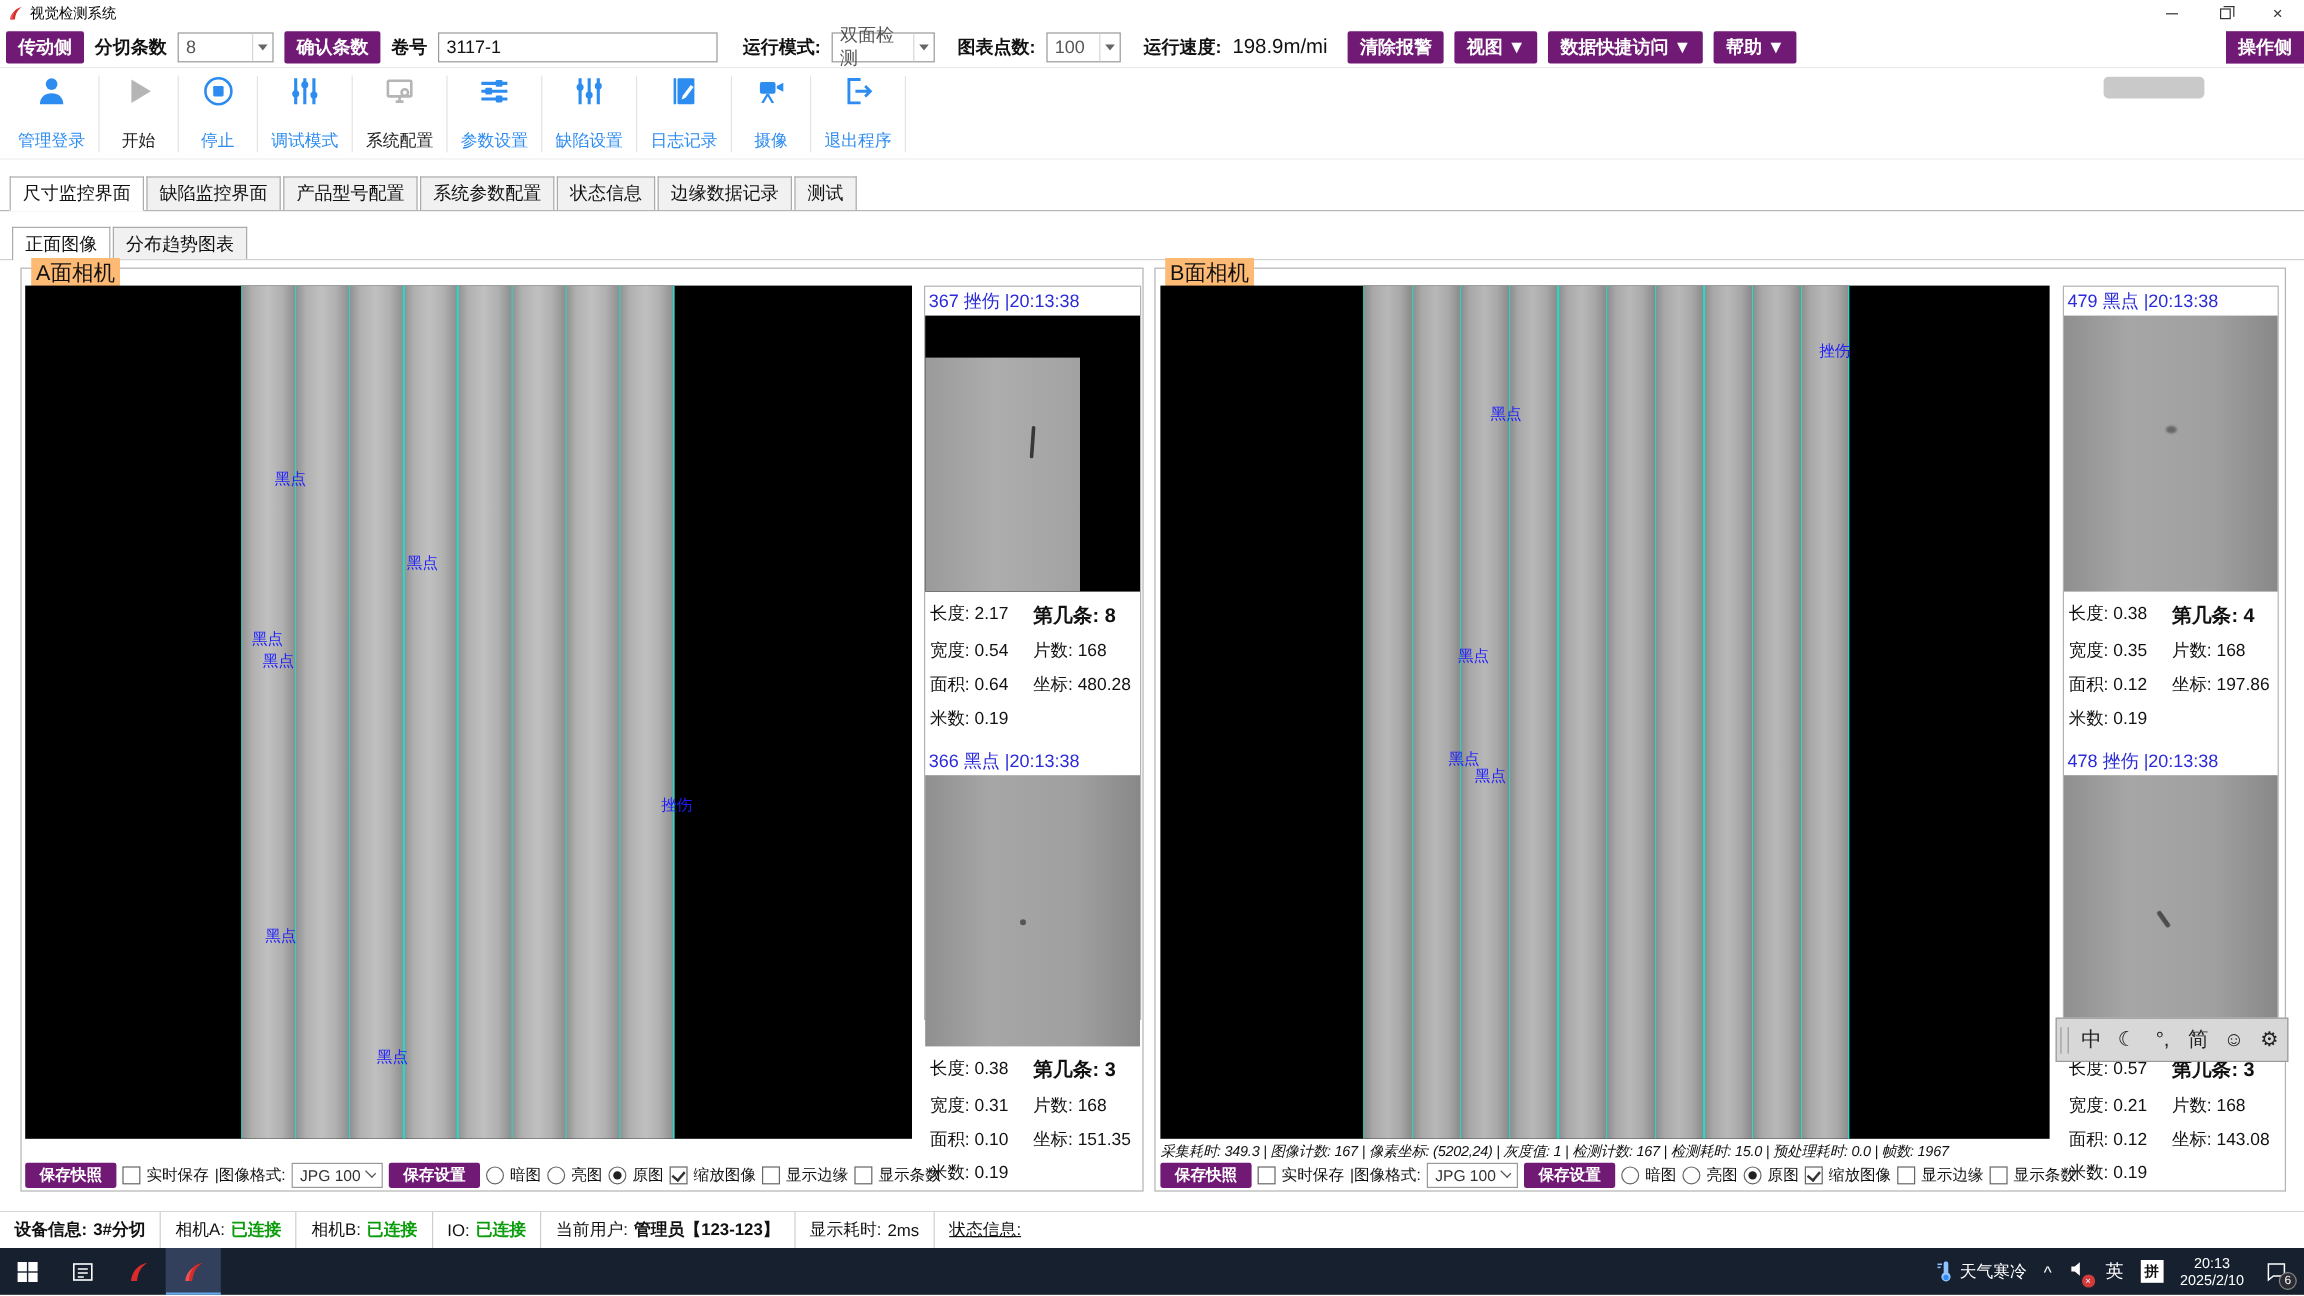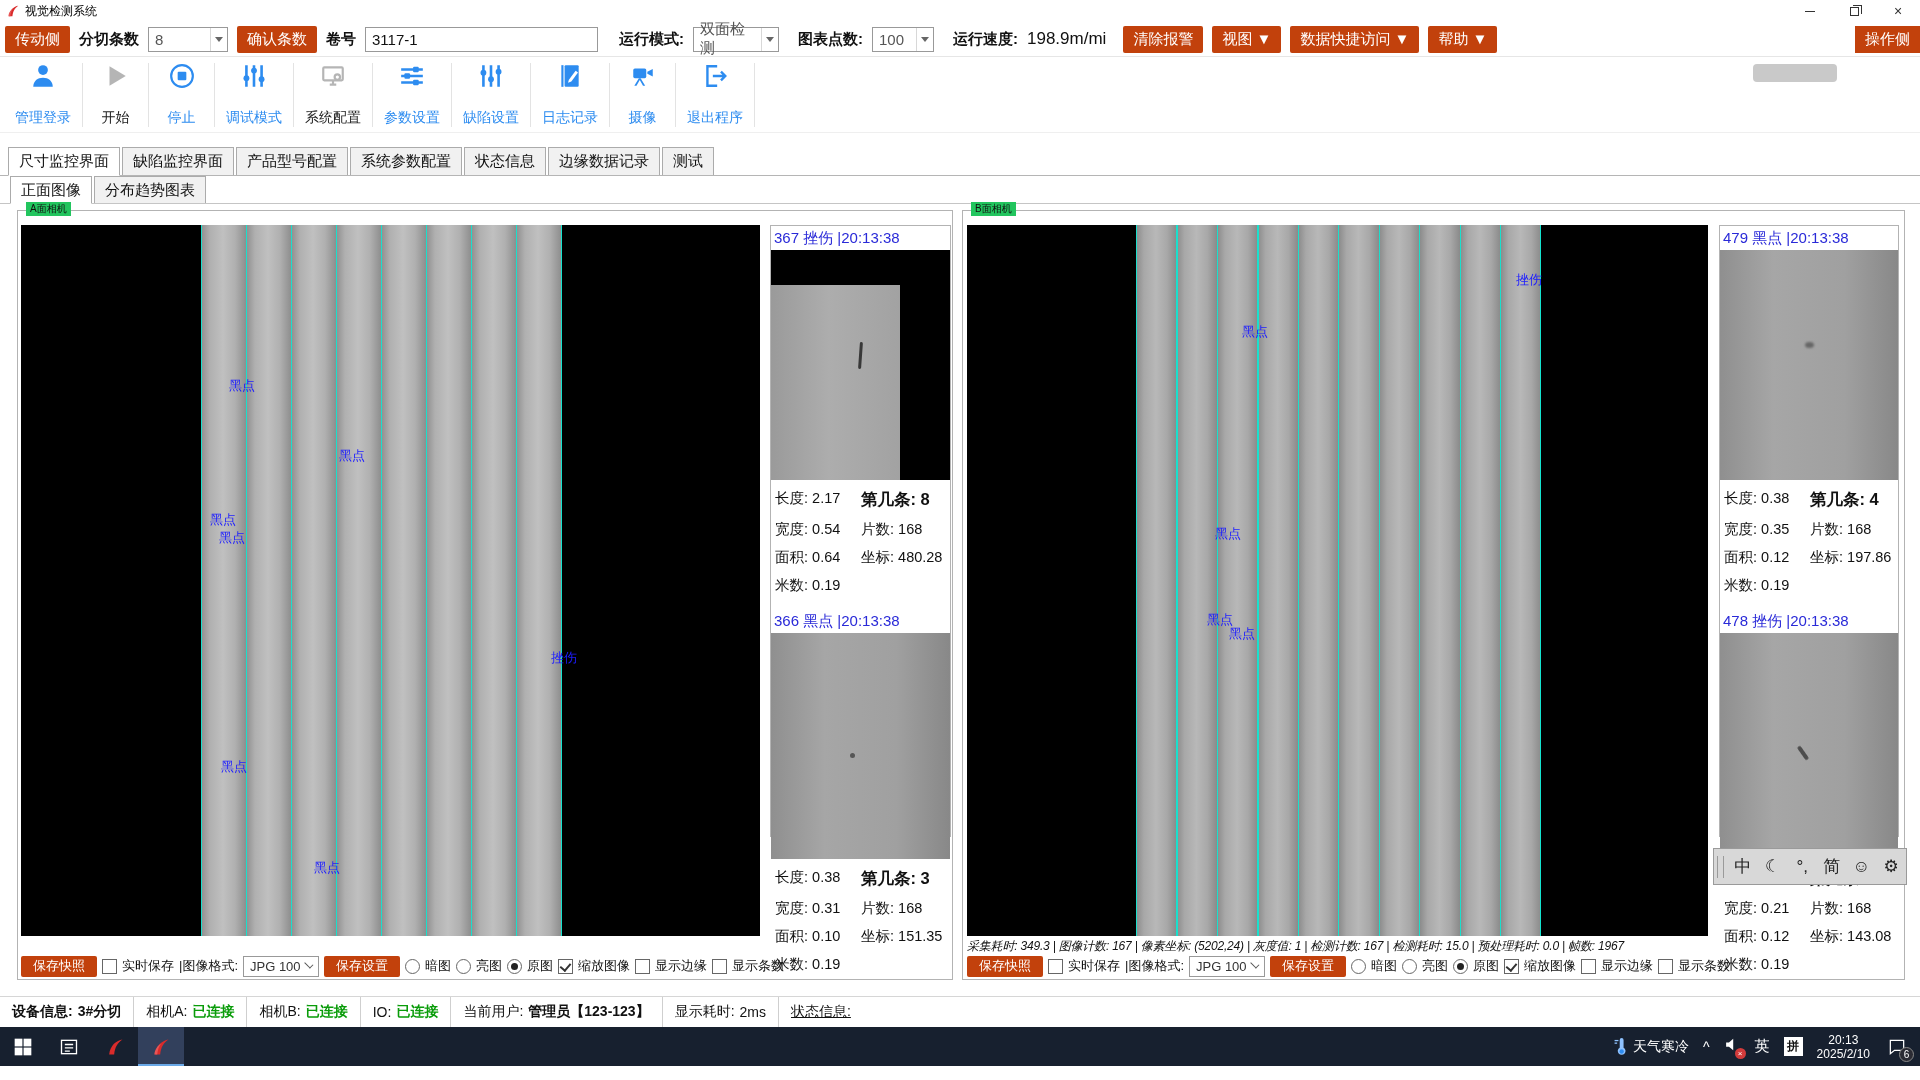--- a/index.html
+++ b/index.html
@@ -12,50 +12,50 @@
   .titlebar .logo { width:14px; height:14px; margin-right:5px; }
   .win-btns { margin-left:auto; display:flex; height:22px; }
   .win-btn { width:44px; height:22px; display:flex; align-items:center; justify-content:center; color:#333; font-size:12px; }
   .glyph-min { width:10px; height:0; border-top:1px solid #333; display:block; }
   .glyph-max { width:9px; height:9px; border:1px solid #333; position:relative; display:block; }
   .glyph-max::before { content:""; position:absolute; left:2px; top:-3px; width:8px; height:8px; border:1px solid #333; border-left:none; border-bottom:none; }
   .glyph-close { font-size:14px; line-height:1; }
 
   
   .toolbar { height:35px; display:flex; align-items:center; gap:9px; padding-left:5px; border-bottom:1px solid #e6e6e6; background:#fff; }
-  .btn-blue { background:#c2410c; color:#fff; border:none; height:27px; padding:0 10px; font-size:15px; font-weight:normal; border-radius:2px; display:flex; align-items:center; white-space:nowrap; }
+  .btn-blue { background:#701a75; color:#fff; border:none; height:27px; padding:0 10px; font-size:15px; font-weight:bold; border-radius:2px; display:flex; align-items:center; white-space:nowrap; }
   .tb-label { font-size:15px; font-weight:bold; color:#111; white-space:nowrap; }
   .combo { display:flex; align-items:center; border:1px solid #999; background:#fff; height:25px; font-size:15px; color:#555; }
   .combo .val { padding:0 6px; flex:1; }
   .combo .arr { width:17px; height:100%; display:flex; align-items:center; justify-content:center; border-left:1px solid #d8d8d8; }
   .tri-down { width:0; height:0; border-left:4px solid transparent; border-right:4px solid transparent; border-top:5px solid #666; }
   .tb-input { border:1px solid #999; height:25px; font-size:15px; padding:0 6px; color:#111; }
   .speed-val { font-size:17px; color:#111; white-space:nowrap; }
 
   
   .ribbon { height:76px; display:flex; align-items:center; padding-left:4px; border-bottom:1px solid #efefef; background:#fff; }
   .ribbon-item { min-width:66px; padding:0 11px; height:64px; display:flex; flex-direction:column; align-items:center; justify-content:center; gap:20px; border-right:1px solid #e3e3e3; color:#2d8cf0; }
   .ribbon-item svg { width:28px; height:28px; }
   .ribbon-item .rlabel { font-size:14px; white-space:nowrap; }
   .ribbon-item.disabled { color:#b5b5b5; }
   .ribbon-item.disabled .rlabel { color:#222; }
   .panel-handle { position:absolute; left:1753px; top:64px; width:84px; height:18px; background:#c9c9c9; border-radius:4px; }
 
   
   .tabs1 { margin-top:14px; height:29px; display:flex; padding-left:8px; border-bottom:1px solid #b5b5b5; }
-  .tabs2 { height:28px; display:flex; padding-left:10px; border-bottom:1px solid #c5c5c5; }
+  .tabs2 { margin-top:13px; height:28px; display:flex; padding-left:10px; border-bottom:1px solid #c5c5c5; }
   .tab { border:1px solid #ababab; border-bottom:none; background:#f1f1f1; padding:0 10px; display:flex; align-items:center; font-size:15px; color:#111; margin-right:2px; position:relative; }
   .tab.active { background:#fff; margin-bottom:-1px; border-bottom:1px solid #fff; }
 
   
   .content { position:relative; height:792px; background:#fff; }
   .gb { position:absolute; top:6px; height:770px; border:1px solid #b3b3b3; background:#fff; }
   .gb-a { left:17px; width:936px; }
   .gb-b { left:962px; width:943px; }
-  .gb-title { position:absolute; top:-9px; left:8px; background:#22c55e; padding:0 4px; font-size:10px; color:#111; }
+  .gb-title { position:absolute; top:-9px; left:8px; background:#fdba74; padding:0 4px; font-size:18px; color:#111; }
 
   .cam { position:absolute; left:3px; top:14px; width:739px; height:711px; background:#000; overflow:hidden; }
   .gb-b .cam { left:4px; width:741px; }
   .band { position:absolute; top:0; height:100%; }
   .band-a { left:180px; width:361px;
     background:repeating-linear-gradient(90deg,#8e8e8e 0px,#b0b0b0 9px,#c0c0c0 22px,#b0b0b0 34px,#8e8e8e 45px); }
   .band-b { left:169px; width:405px;
     background:repeating-linear-gradient(90deg,#8a8a8a 0px,#a8a8a8 8px,#b8b8b8 20px,#a8a8a8 31px,#8a8a8a 40.5px); }
   .lines-a { position:absolute; inset:0; border-right:1px solid rgba(20,228,208,.95);
     background:repeating-linear-gradient(90deg,rgba(20,228,208,.95) 0 1px,transparent 1px 45px); }

